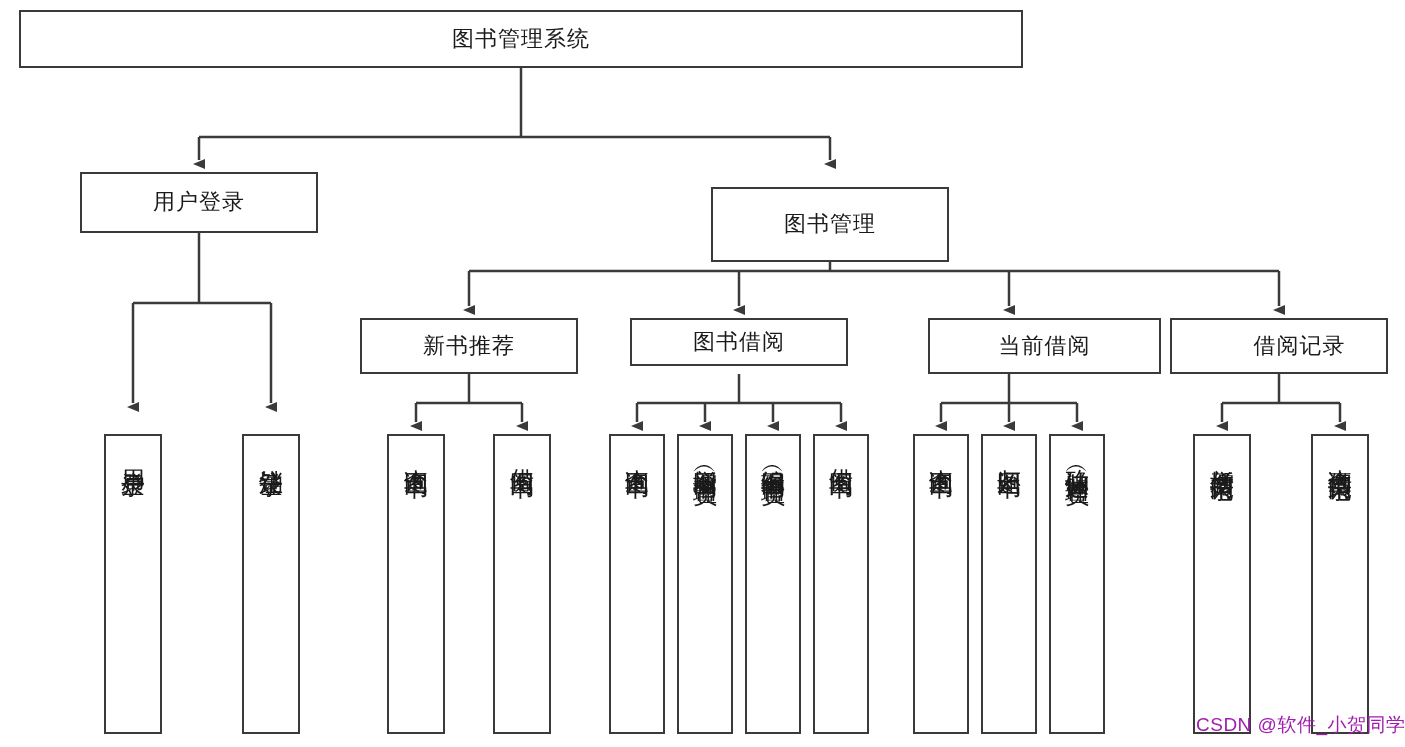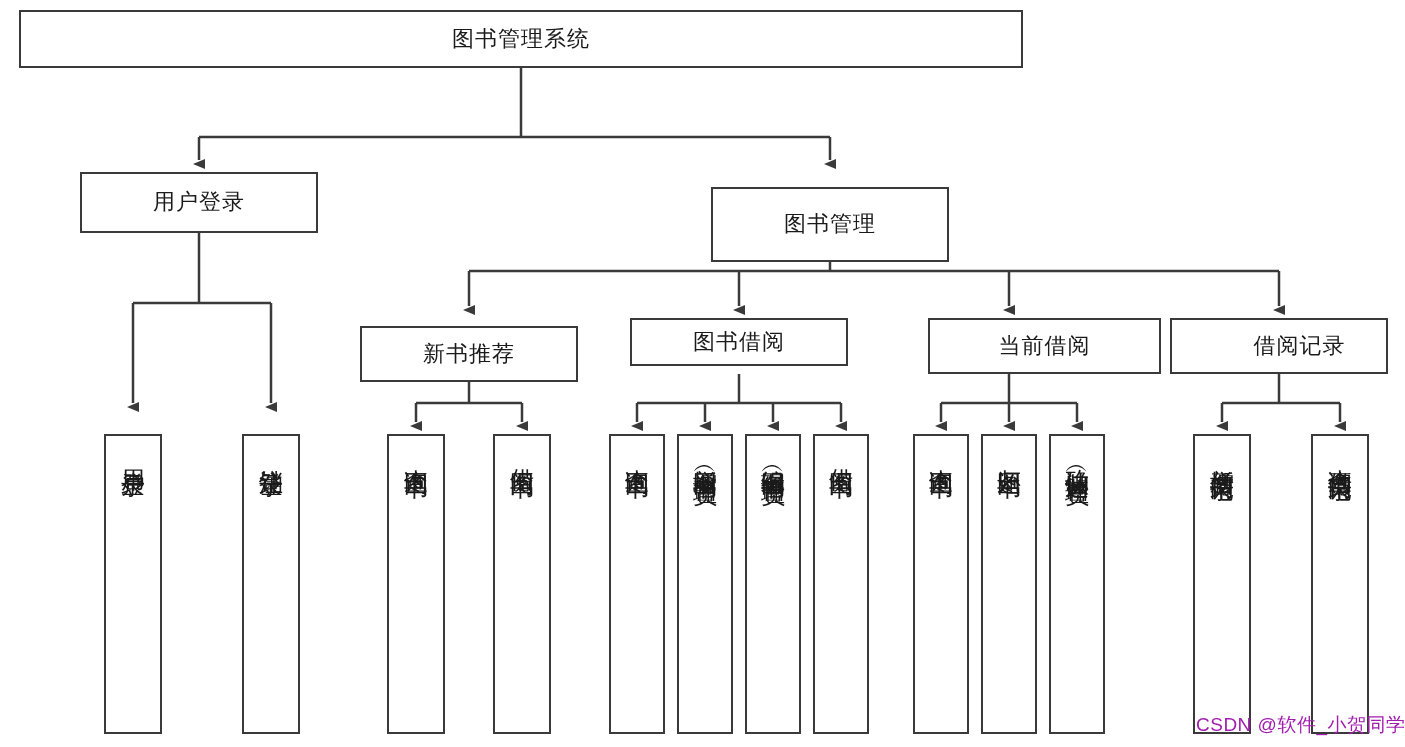--- a/index.html
+++ b/index.html
@@ -130,21 +130,21 @@
   </div>
 
   <div class="node node-h" style="left:80px; top:172px; width:238px; height:61px;">
     <span>用户登录</span>
   </div>
 
   <div class="node node-h" style="left:711px; top:172px; width:238px; height:75px;margin-top:15px;">
     <span>图书管理</span>
   </div>
 
-  <div class="node node-h" style="left:360px; top:326px; width:218px; height:56px;">
+  <div class="node node-h" style="left:360px; top:318px; width:218px; height:56px;">
     <span>新书推荐</span>
   </div>
 
   <div class="node node-h" style="left:630px; top:318px; width:218px; height:48px;">
     <span>图书借阅</span>
   </div>
 
   <div class="node node-h" style="left:928px; top:318px; width:233px; height:56px;">
     <span>当前借阅</span>
   </div>

